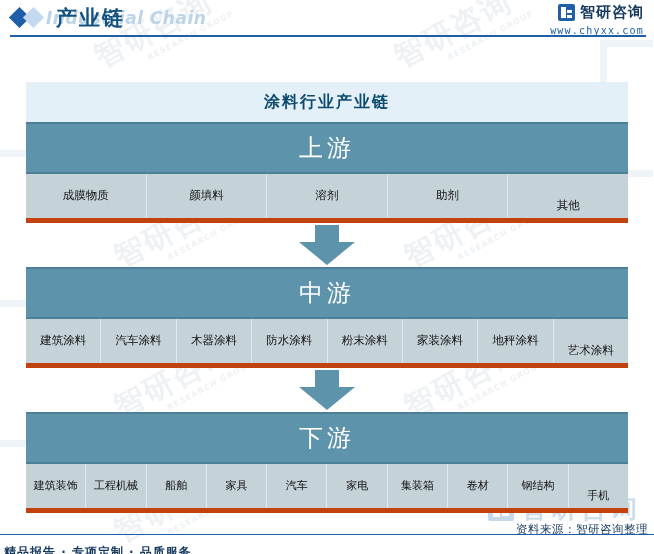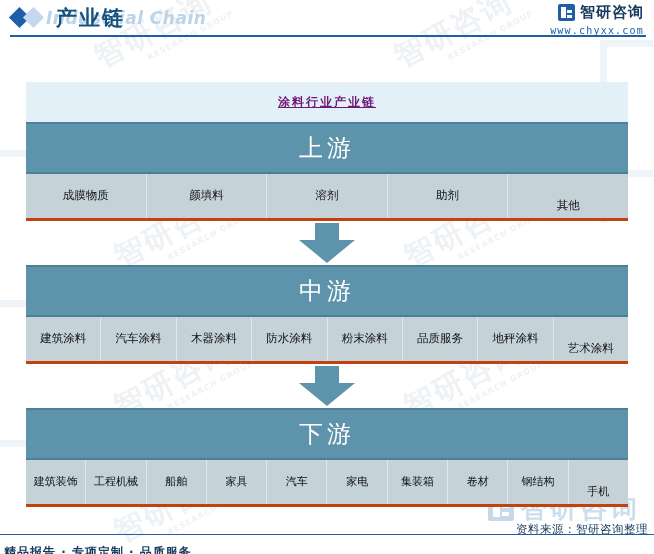--- a/index.html
+++ b/index.html
@@ -165,25 +165,24 @@
     margin: 4px 26px 0 26px;
   }
   .chart-title-band {
     background: #e4f0f8;
     height: 40px;
     display: flex;
     align-items: center;
     justify-content: center;
   }
   .chart-title {
-    font-size: 12px;
-    font-weight: bold;
-    color: #701a75;
+    font-size: 16px;
+    font-weight: bold;
+    color: #0c4a6e;
     letter-spacing: 2px;
-    text-decoration: underline;
   }
 
   .tier-head {
     background: #5d93ab;
     height: 48px;
     display: flex;
     align-items: center;
     justify-content: center;
     border-top: 2px solid #4d7f96;
   }
@@ -191,21 +190,21 @@
     color: #ffffff;
     font-size: 24px;
     letter-spacing: 4px;
   }
 
   .tier-items {
     display: flex;
     background: #c5d3d9;
     height: 44px;
     border-top: 2px solid #4d7f96;
-    border-bottom: 3px solid #c2410c;
+    border-bottom: 5px solid #c2410c;
   }
   .tier-items .cell {
     flex: 1 1 0;
     display: flex;
     align-items: center;
     justify-content: center;
     text-align: center;
     font-size: 11.5px;
     color: #111111;
     line-height: 1.15;
@@ -397,21 +396,21 @@
 
   <div class="tier-head">
     <span class="tier-head-label">中游</span>
   </div>
   <div class="tier-items">
     <div class="cell">建筑涂料</div>
     <div class="cell">汽车涂料</div>
     <div class="cell">木器涂料</div>
     <div class="cell">防水涂料</div>
     <div class="cell">粉末涂料</div>
-    <div class="cell">品质服务</div>
+    <div class="cell">家装涂料</div>
     <div class="cell">地秤涂料</div>
     <div class="cell">艺术涂料</div>
   </div>
 
   <div class="arrow-wrap">
     <span class="arrow-down">
       <span class="shaft"></span>
         <span class="head"></span>
     </span>
   </div>

